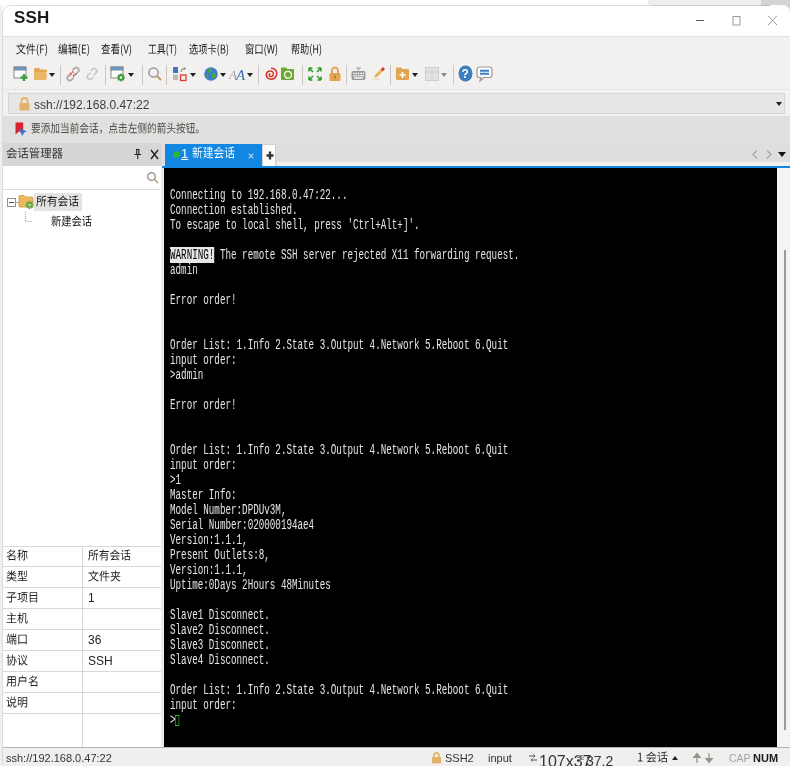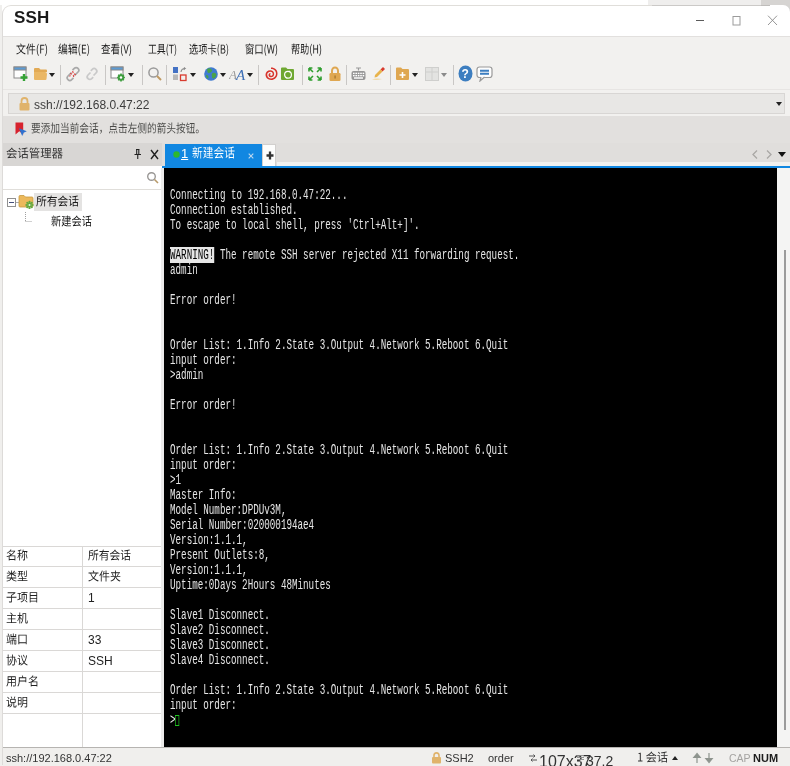--- a/index.html
+++ b/index.html
@@ -359,21 +359,21 @@
             <path fill="#222222" d="M4.5 1C5.2 1.6 6.1 2.3 6.5 2.9H1.2V3.8H5.5V6.4H1.8V7.3H5.5V10.2H0.7V11.1H11.4V10.2H6.5V7.3H10.3V6.4H6.5V3.8H10.8V2.9H6.9L7.4 2.5C7 1.9 6 1.1 5.2 0.5Z M18 1.2V5C18 6.9 17.8 9.3 16.2 10.9C16.4 11.1 16.7 11.4 16.9 11.5C18.6 9.7 18.9 7 18.9 5V2H21.1V9.7C21.1 10.8 21.2 11 21.4 11.2C21.6 11.3 21.8 11.4 22.1 11.4C22.2 11.4 22.5 11.4 22.7 11.4C22.9 11.4 23.1 11.4 23.3 11.2C23.5 11.1 23.6 10.9 23.7 10.6C23.7 10.3 23.7 9.4 23.7 8.7C23.5 8.6 23.2 8.5 23.1 8.3C23.1 9.1 23 9.7 23 10C23 10.3 23 10.4 22.9 10.5C22.8 10.5 22.7 10.6 22.6 10.6C22.5 10.6 22.4 10.6 22.3 10.6C22.2 10.6 22.1 10.5 22.1 10.5C22 10.4 22 10.2 22 9.8V1.2ZM14.6 0.5V3H12.6V3.9H14.5C14.1 5.6 13.2 7.5 12.3 8.5C12.5 8.7 12.7 9 12.8 9.3C13.5 8.4 14.1 7.1 14.6 5.7V11.5H15.5V6C16 6.6 16.5 7.3 16.8 7.8L17.3 7C17.1 6.7 15.9 5.4 15.5 5V3.9H17.3V3H15.5V0.5Z"></path>
           </svg>
         </div>
       </div>
   <div class="prow" style="top:487px">
         <div style="position:absolute;left:4px;top:3px">
           <svg width="22" height="17" viewBox="0 0 24.0 17" preserveAspectRatio="none">
             <path fill="#222222" d="M0.6 2.7V3.6H4.6V2.7ZM1 4.3C1.2 5.6 1.5 7.4 1.5 8.6L2.2 8.4C2.2 7.3 2 5.5 1.7 4.2ZM1.8 0.8C2.1 1.4 2.4 2.1 2.6 2.6L3.4 2.4C3.2 1.9 2.9 1.2 2.6 0.6ZM4.9 6.7V11.5H5.7V7.5H6.8V11.4H7.5V7.5H8.6V11.4H9.3V7.5H10.4V10.7C10.4 10.8 10.4 10.8 10.3 10.8C10.2 10.8 9.9 10.8 9.5 10.8C9.6 11 9.8 11.3 9.8 11.5C10.3 11.5 10.7 11.5 10.9 11.4C11.2 11.3 11.2 11.1 11.2 10.7V6.7H8.1L8.4 5.6H11.5V4.8H4.5V5.6H7.4C7.4 6 7.3 6.4 7.2 6.7ZM5 1.1V3.9H11.1V1.1H10.2V3.1H8.4V0.5H7.5V3.1H5.9V1.1ZM3.5 4C3.3 5.5 3 7.6 2.8 8.9C1.9 9.1 1.1 9.3 0.5 9.4L0.7 10.3C1.9 10 3.3 9.7 4.7 9.3L4.6 8.5L3.5 8.7C3.8 7.5 4.1 5.6 4.3 4.2Z M13.5 1.7V11.2H14.5V10.2H21.6V11.2H22.5V1.7ZM14.5 9.3V2.6H21.6V9.3Z"></path>
           </svg>
         </div>
-        <div style="position:absolute;left:86px;top:3px;font-size:12px;color:#222">33</div>
+        <div style="position:absolute;left:86px;top:3px;font-size:12px;color:#222">36</div>
       </div>
   <div class="prow" style="top:508px">
         <div style="position:absolute;left:4px;top:3px">
           <svg width="22" height="17" viewBox="0 0 24.0 17" preserveAspectRatio="none">
             <path fill="#222222" d="M4.6 4.9C4.4 6 4 7.2 3.5 7.9C3.7 8 4 8.3 4.2 8.4C4.7 7.6 5.2 6.3 5.4 5ZM10.1 5.1C10.4 6.2 10.7 7.6 10.8 8.5L11.7 8.3C11.5 7.4 11.2 6 10.8 4.9ZM1.9 0.5V3.3H0.6V4.1H1.9V11.5H2.8V4.1H4.1V3.3H2.8V0.5ZM6.6 0.6V2.7V2.8H4.5V3.6H6.6C6.5 6 6 8.7 3.4 10.9C3.6 11.1 3.9 11.3 4.1 11.5C6.9 9.2 7.4 6.2 7.4 3.6H9.1C9 8.3 8.9 10 8.5 10.4C8.4 10.5 8.3 10.6 8.1 10.6C7.8 10.6 7.2 10.6 6.5 10.5C6.7 10.7 6.8 11.1 6.8 11.4C7.4 11.4 8.1 11.4 8.4 11.4C8.8 11.3 9.1 11.2 9.3 10.9C9.7 10.4 9.9 8.6 10 3.2C10 3.1 10 2.8 10 2.8H7.5V2.7V0.6Z M18.5 1C19 1.8 19.5 2.9 19.7 3.6L20.5 3.2C20.3 2.5 19.8 1.5 19.3 0.7ZM13.4 1.3C13.9 1.9 14.5 2.7 14.9 3.2L15.5 2.6C15.2 2.1 14.6 1.4 14 0.8ZM22 1.2C21.6 3.7 21 6 19.7 7.8C18.5 6.1 17.7 3.9 17.3 1.4L16.5 1.5C17 4.4 17.7 6.7 19.1 8.5C18.2 9.5 17.1 10.3 15.7 10.9C15.9 11.1 16.2 11.4 16.3 11.6C17.7 11 18.8 10.2 19.6 9.2C20.5 10.2 21.7 11 23.1 11.6C23.2 11.3 23.5 11 23.7 10.8C22.3 10.3 21.2 9.5 20.3 8.5C21.7 6.5 22.4 4.1 22.9 1.4ZM12.6 4.2V5.1H14.2V9.3C14.2 10 13.9 10.4 13.7 10.6C13.9 10.7 14.1 11 14.2 11.2C14.4 11 14.7 10.7 16.9 9.2C16.8 9 16.6 8.7 16.6 8.5L15.1 9.5V4.2Z"></path>
           </svg>
         </div>
         <div style="position:absolute;left:86px;top:3px;font-size:12px;color:#222">SSH</div>
       </div>
   <div class="prow" style="top:529px">
@@ -463,21 +463,21 @@
 <div class="abs" id="scrollstrip"></div>
 <div class="abs" id="scrollthumb"></div>
 
 <div class="abs" id="statusbar">
   <div class="sitem" style="left:6px">ssh://192.168.0.47:22</div>
   <svg class="sitem" style="left:431px;top:4px" width="11" height="12" viewBox="0 0 11 12">
     <rect x="1" y="5" width="9" height="6.5" rx="1" fill="#e0b36b"></rect>
     <path d="M3 5 V3.6 A2.5 2.7 0 0 1 8 3.6 V5" fill="none" stroke="#e0b36b" stroke-width="1.6"></path>
   </svg>
   <div class="sitem" style="left:445px">SSH2</div>
-  <div class="sitem" style="left:488px">order</div>
+  <div class="sitem" style="left:488px">input</div>
   <svg class="sitem" style="left:528px;top:5px" width="10" height="10" viewBox="0 0 10 10">
     <path d="M1 3 H7 M7 3 L5.5 1.5 M7 3 L5.5 4.5 M3 7 H9 M3 7 L4.5 5.5 M3 7 L4.5 8.5" stroke="#555" stroke-width="1"></path>
   </svg>
   <div class="sitem" style="left:539px;font-size:16px;top:5px">107x37</div>
   <svg class="sitem" style="left:576px;top:6px" width="9" height="10" viewBox="0 0 9 10">
     <path d="M1 1.5 H8 M1 3.5 H8 M1 5.5 H8 M1 7.5 H5" stroke="#888" stroke-width="0.9"></path>
   </svg>
   <div class="sitem" style="left:586px;font-size:14px;top:5px">37,2</div>
   <div class="sitem" style="left:637px;top:3px">
         <svg width="31" height="17" viewBox="0 0 33.3 17" preserveAspectRatio="none">

